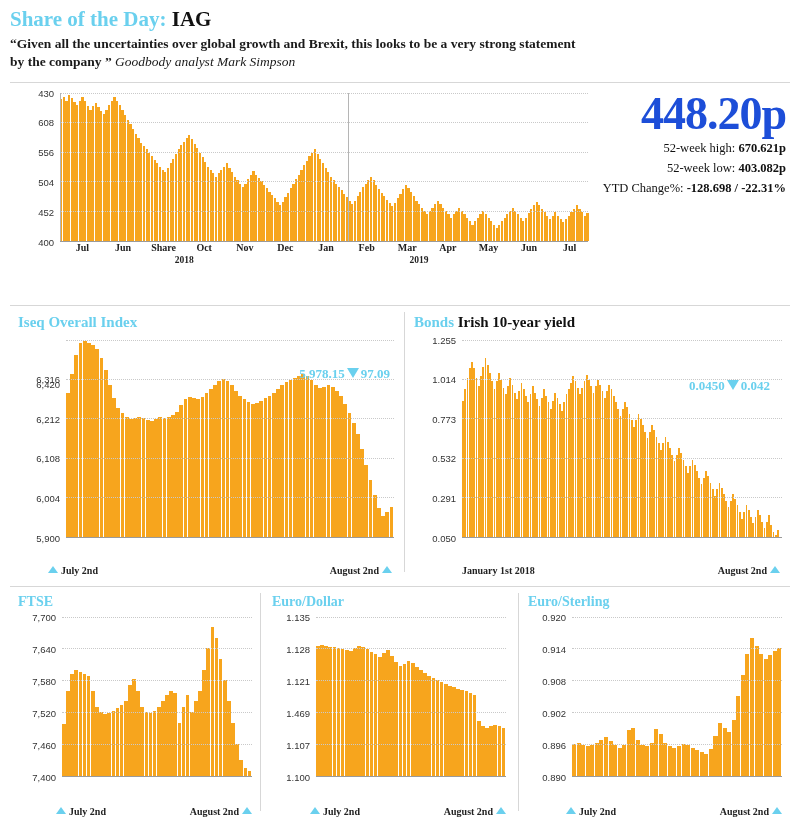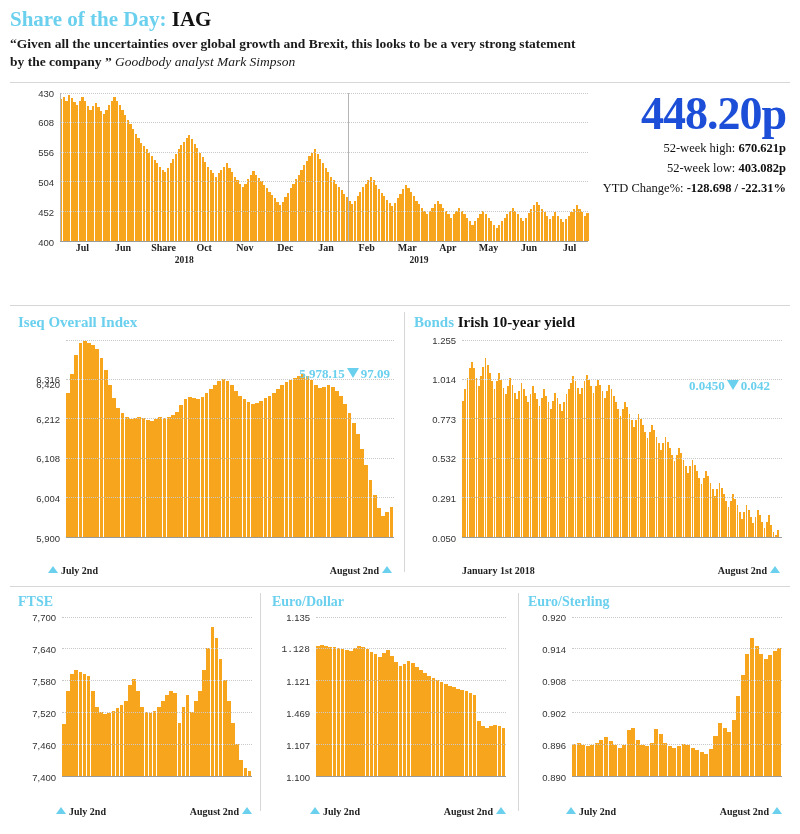--- a/index.html
+++ b/index.html
@@ -940,21 +940,21 @@
     </div>
 
     <div class="panel" style="left:262px; width:236px;">
       <div class="small-title">Euro/Dollar</div>
       <div class="sub-chart" style="top:26px;">
         <div class="bot-ylabels" id="eurusd-ylabels">
             <div class="ylabel" style="top: 100%;">1.100</div>
             <div class="ylabel" style="top: 80%;">1.107</div>
             <div class="ylabel" style="top: 60%;">1.469</div>
             <div class="ylabel" style="top: 40%;">1.121</div>
-            <div class="ylabel" style="top: 20%; font-family: Liberation Mono, monospace;">1.128</div>
+            <div class="ylabel" style="top: 20%;">1.128</div>
             <div class="ylabel" style="top: 0%;">1.135</div>
           </div>
         <div class="bot-sub-area" id="eurusd-area">
           <div class="bars" id="eurusd-bars">
               <div class="bar" style="height: 81.4286%; margin-right: 0.5px;"></div>
               <div class="bar" style="height: 82.2857%; margin-right: 0.5px;"></div>
               <div class="bar" style="height: 81.7143%; margin-right: 0.5px;"></div>
               <div class="bar" style="height: 81.1429%; margin-right: 0.5px;"></div>
               <div class="bar" style="height: 80.5714%; margin-right: 0.5px;"></div>
               <div class="bar" style="height: 80%; margin-right: 0.5px;"></div>

